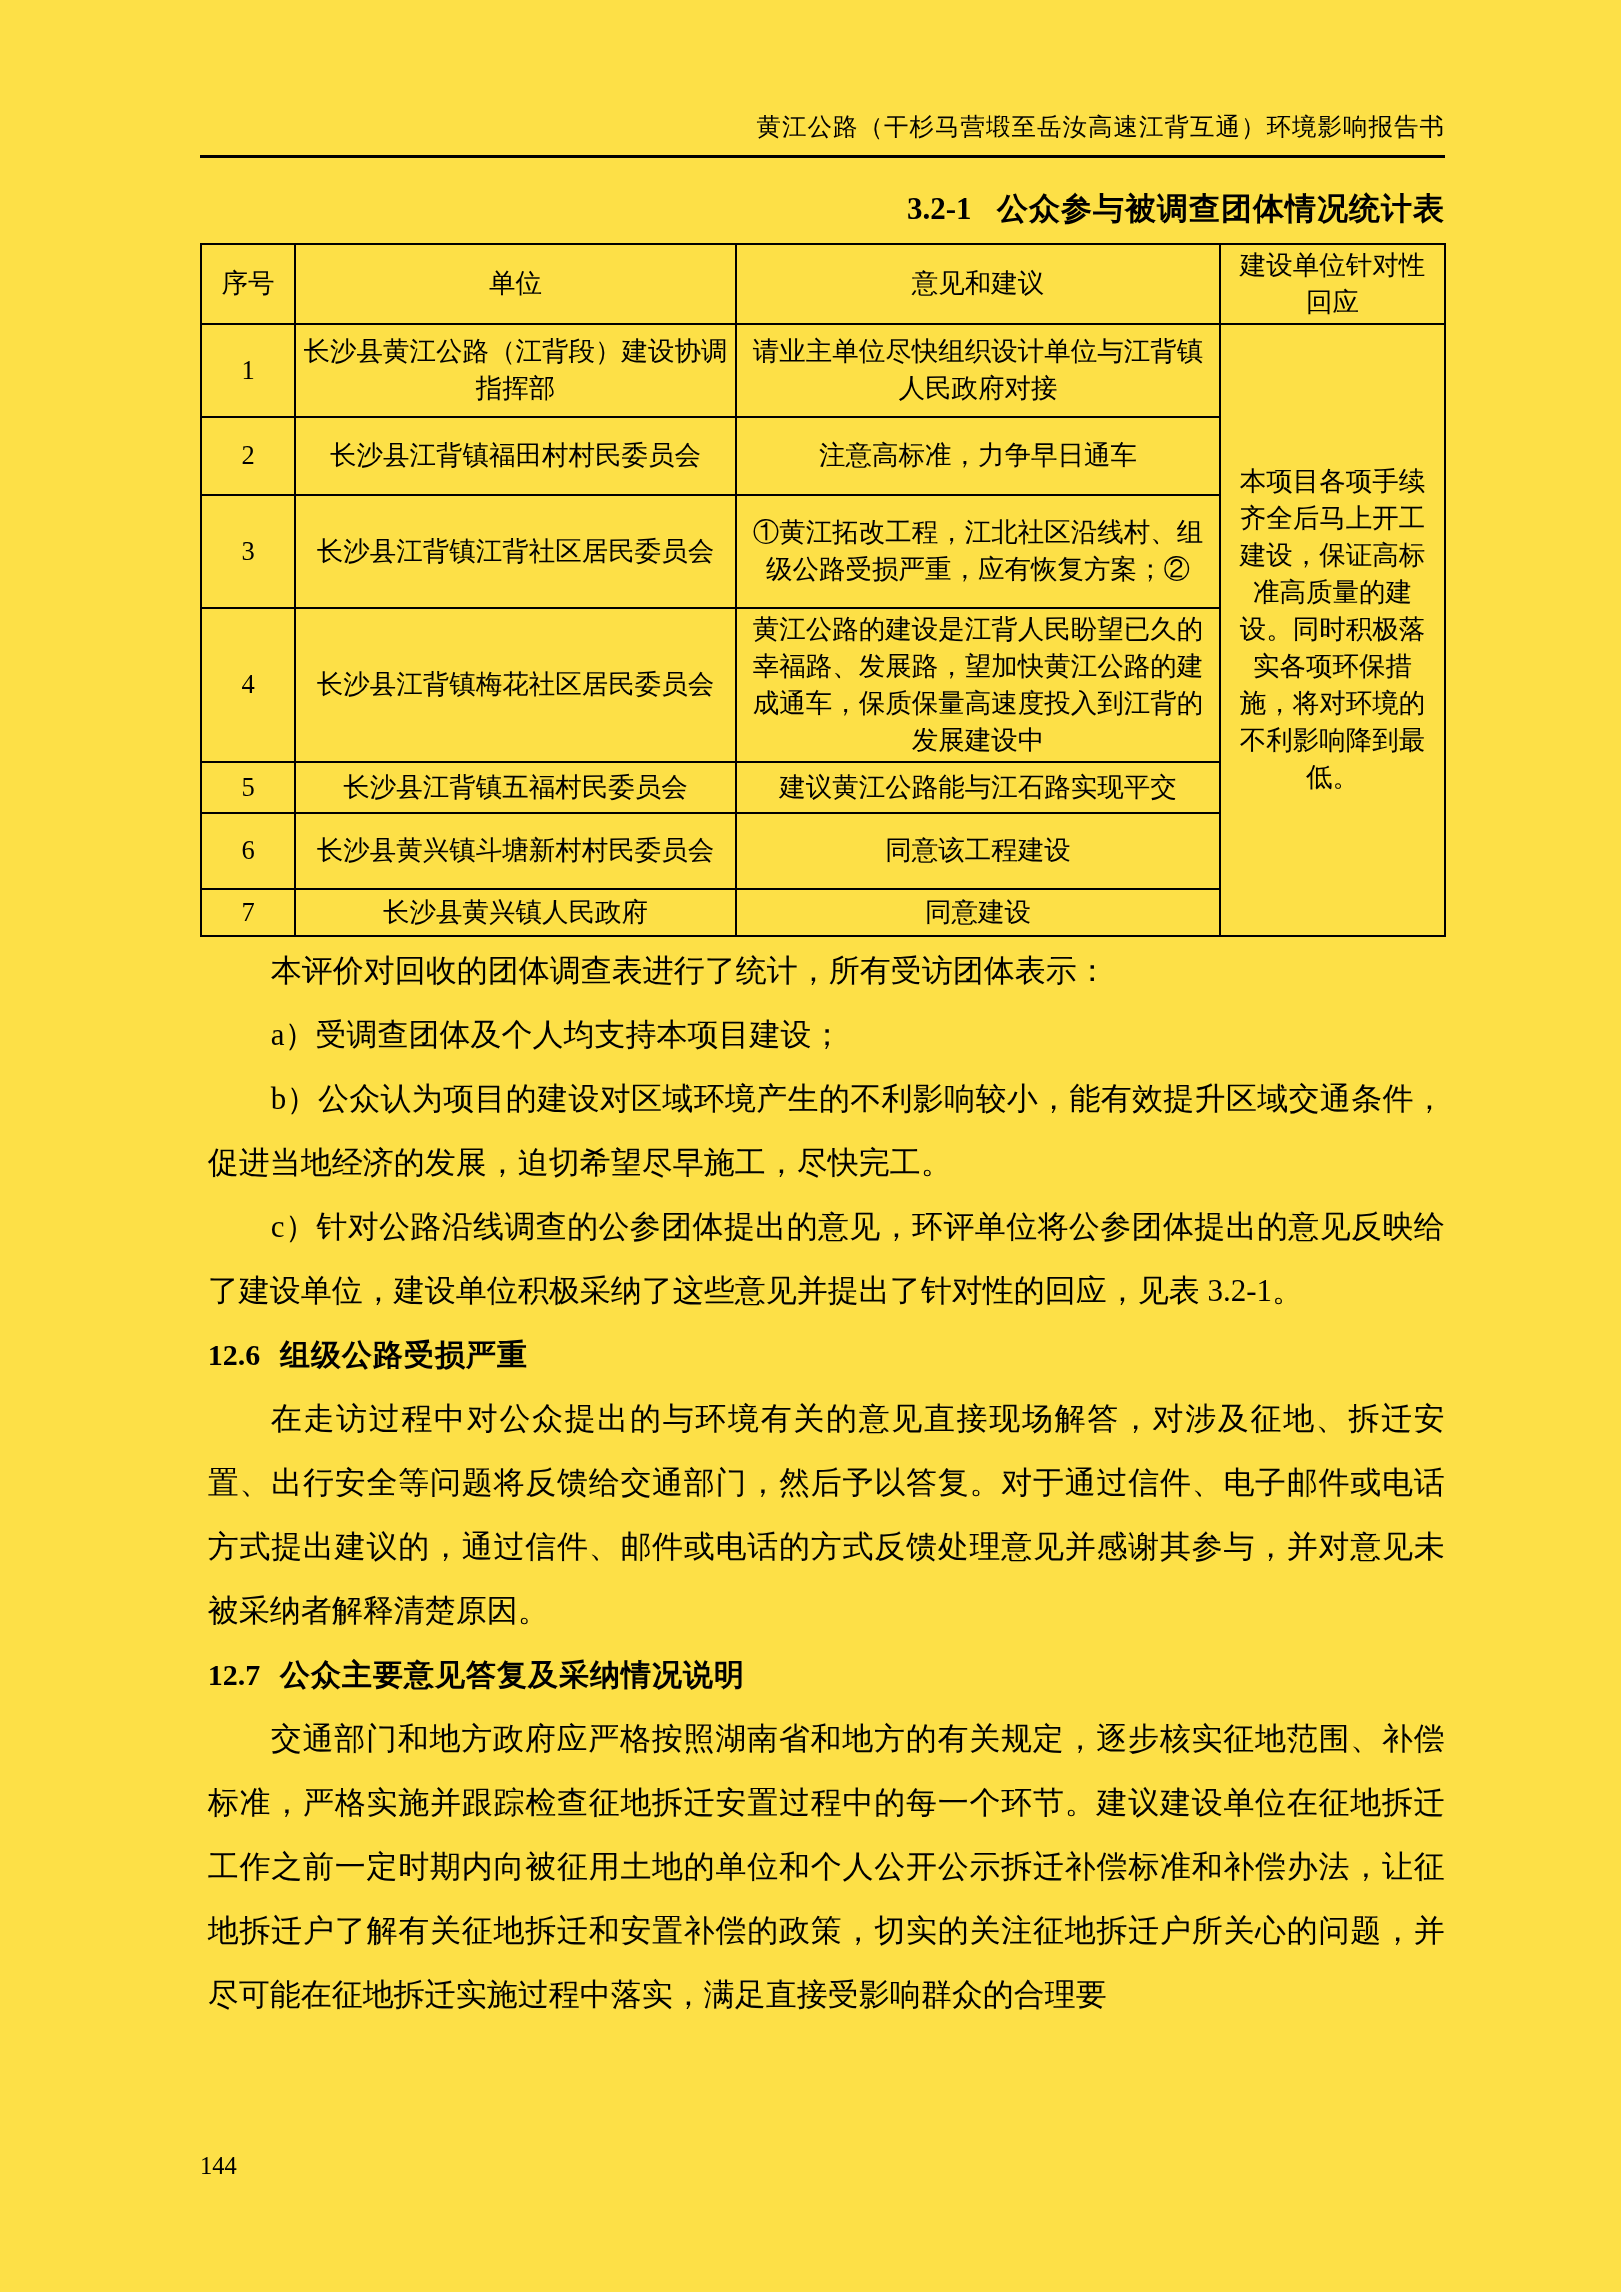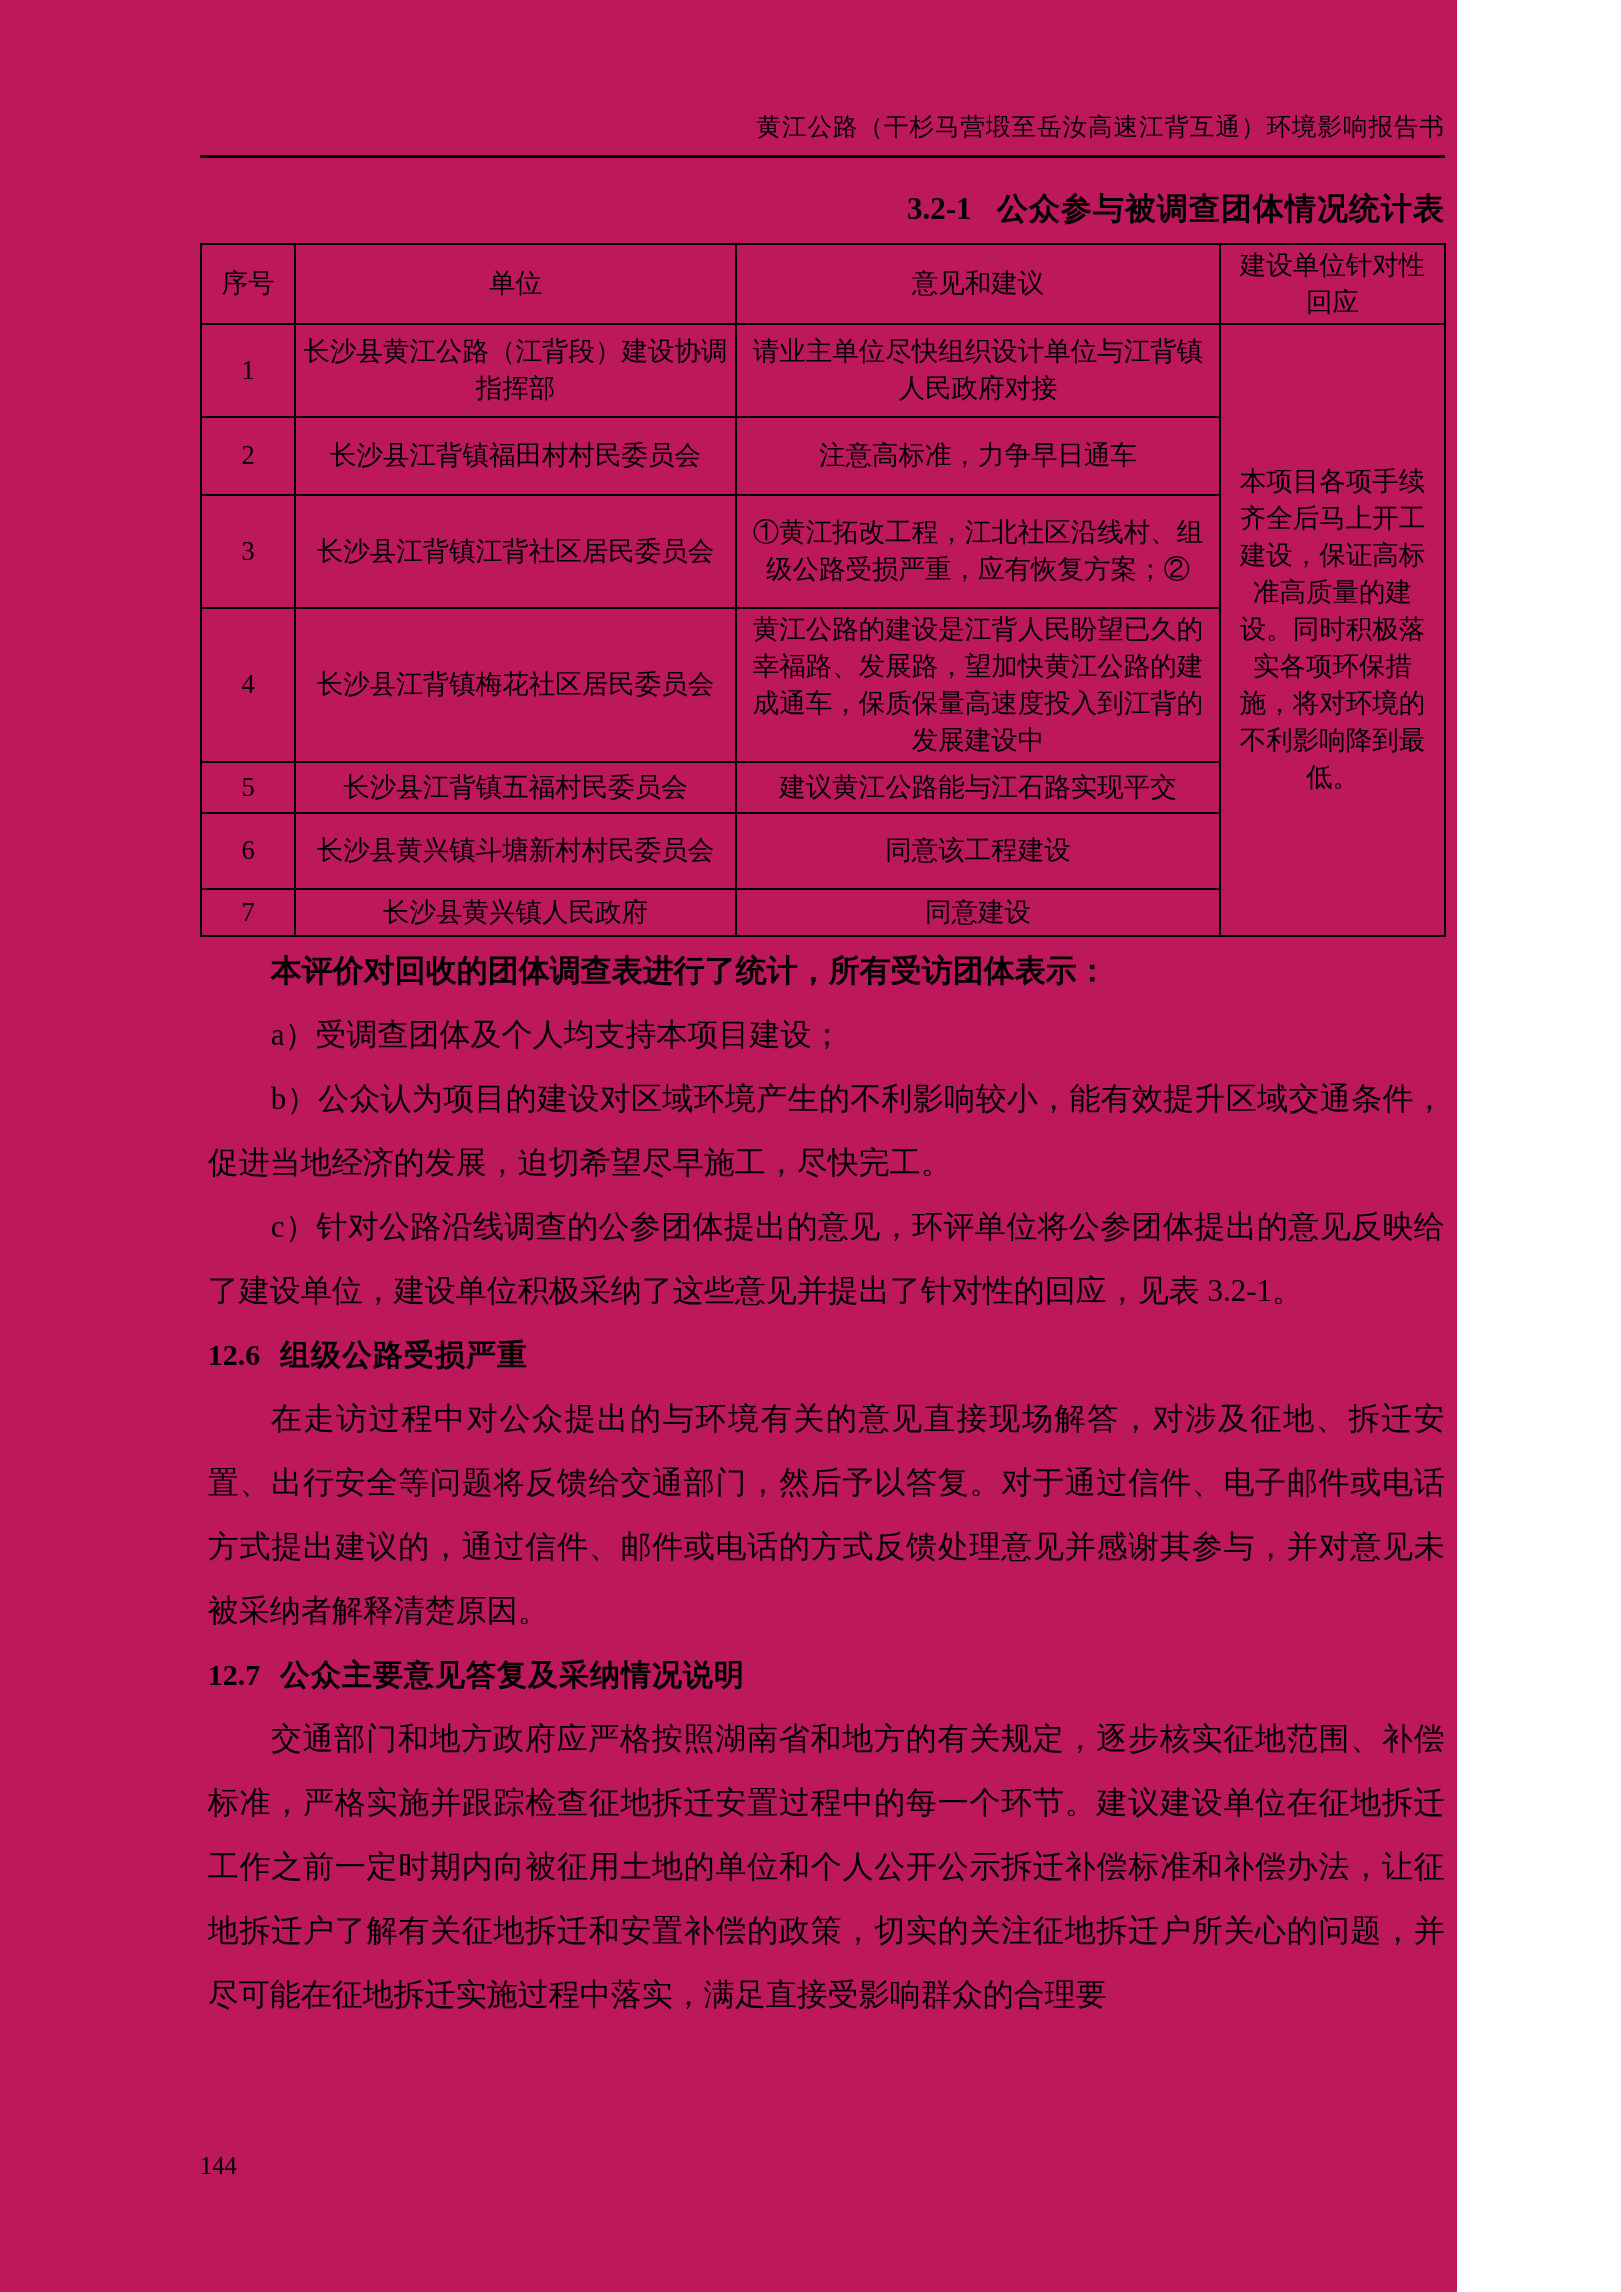--- a/index.html
+++ b/index.html
@@ -1,19 +1,19 @@
 <!DOCTYPE html>
 <html><head>
 <meta charset="utf-8">
 <style>
   html,body{margin:0;padding:0;background:#ffffff;}
   .page{
     position:relative;
-    width:1457px;height:2293px;
-    background:#be185d;
+    width:1621px;height:2293px;
+    background:#fde047;
     font-family:"Liberation Serif","DejaVu Serif",serif;
     color:#000;
     overflow:hidden;
   }
   .content{
     position:absolute;left:200px;top:0;width:1245px;
   }
   
   .page-header{
     padding-top:110px;
@@ -72,21 +72,21 @@
   tr.r7{height:47px;}
   
   .body-para{
     margin:0 0 0 7.8px;
     width:1237px;
     font-size:31px;
     line-height:64px;
     text-align:justify;
     text-indent:63px;
   }
-  .body-para:first-of-type{margin-top:2px;font-weight:bold;}
+  .body-para:first-of-type{margin-top:2px;}
   .section-heading{
     margin-left:7.8px;
     height:64px;
     line-height:64px;
     font-weight:bold;
     font-size:30px;
     white-space:nowrap;
   }
   .sec-num{
     font-family:"Liberation Serif","DejaVu Serif",serif;

